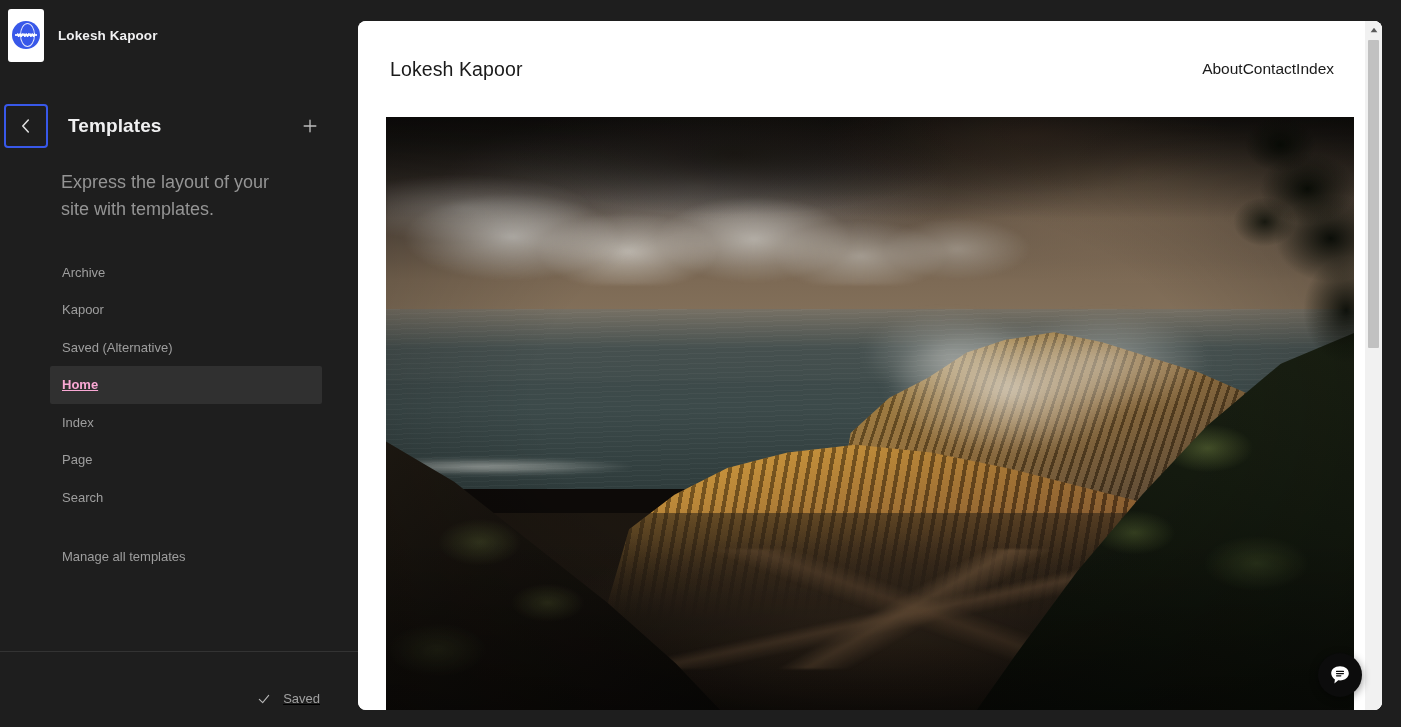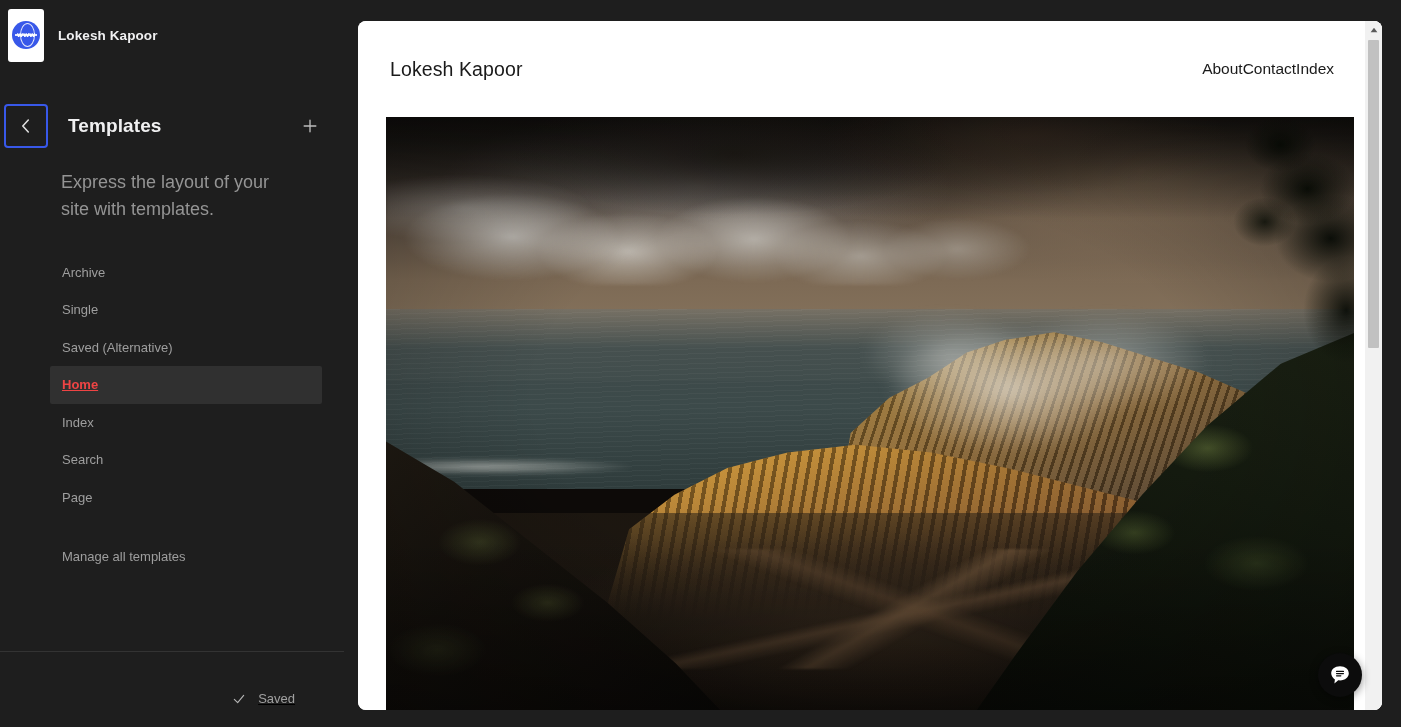--- a/index.html
+++ b/index.html
@@ -135,42 +135,42 @@
     display: flex;
     align-items: center;
     padding: 0 12px;
     border-radius: 2px;
     font-size: 13px;
     color: #9e9e9e;
     cursor: pointer;
   }
   .tpl-item.is-selected {
     background: #303030;
-    color: #ef4444;
+    color: #f9a8d4;
     font-weight: 700;
     text-decoration: underline;
   }
 
   .manage-link {
     margin: 17px 36px 0 62px;
     font-size: 13px;
     color: #9e9e9e;
     cursor: pointer;
     display: inline-block;
   }
 
   .sidebar-footer {
     position: absolute;
-    left: 0; right: 14px; bottom: 0;
+    left: 0; right: 0; bottom: 0;
     height: 76px;
     border-top: 1px solid #333333;
     display: flex;
     align-items: center;
     justify-content: flex-end;
-    padding-right: 49px;
+    padding-right: 38px;
     text-decoration: underline;
   }
   .saved-pill {
     display: flex;
     align-items: center;
     gap: 11px;
     font-size: 13px;
     color: #a0a0a0;
     cursor: pointer;
     margin-top: 18px;
@@ -422,36 +422,36 @@
       </button>
     </div>
 
     <p class="panel-desc">Express the layout of your site with templates.</p>
 
     <ul class="tpl-list">
       <li class="tpl-item">
           <span>Archive</span>
         </li>
       <li class="tpl-item">
-          <span>Single</span>
+          <span>Kapoor</span>
         </li>
       <li class="tpl-item">
           <span>Saved (Alternative)</span>
         </li>
       <li class="tpl-item is-selected">
           <span>Home</span>
         </li>
       <li class="tpl-item">
           <span>Index</span>
         </li>
       <li class="tpl-item">
+          <span>Page</span>
+        </li>
+      <li class="tpl-item">
           <span>Search</span>
-        </li>
-      <li class="tpl-item">
-          <span>Page</span>
         </li>
     </ul>
 
     <a class="manage-link">Manage all templates</a>
 
     <div class="sidebar-footer">
       <div class="saved-pill">
         <svg class="saved-check" width="16" height="16" viewBox="0 0 24 24" fill="none" aria-hidden="true">
           <path d="M5 12.5 L10 17.5 L19 6.5" stroke="#b5b5b5" stroke-width="1.7" stroke-linecap="round" stroke-linejoin="round"></path>
         </svg>

